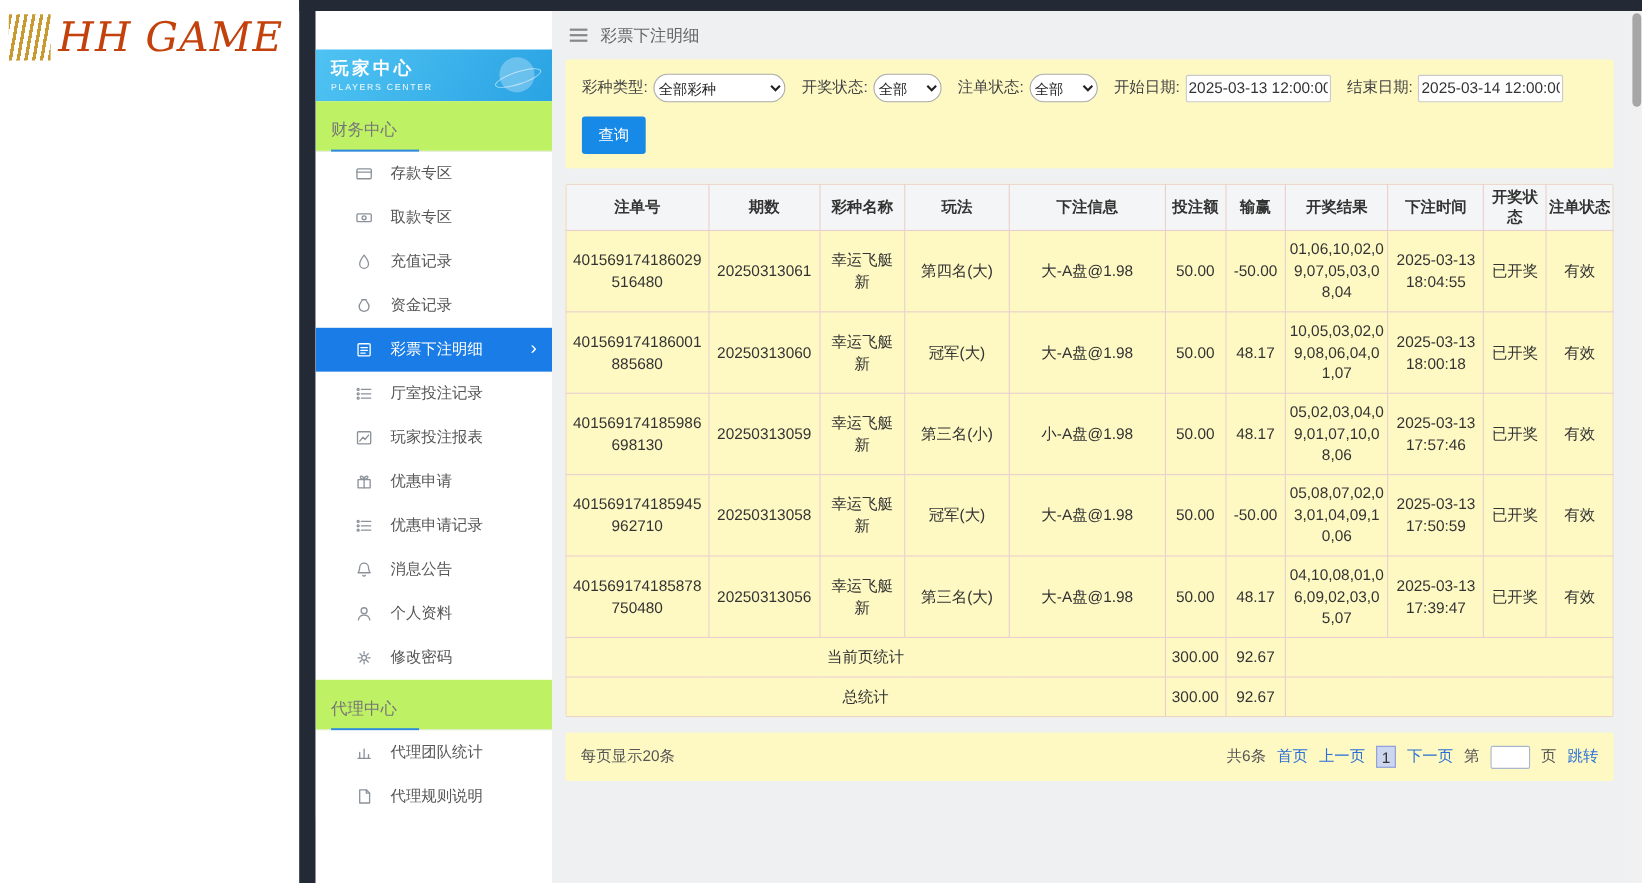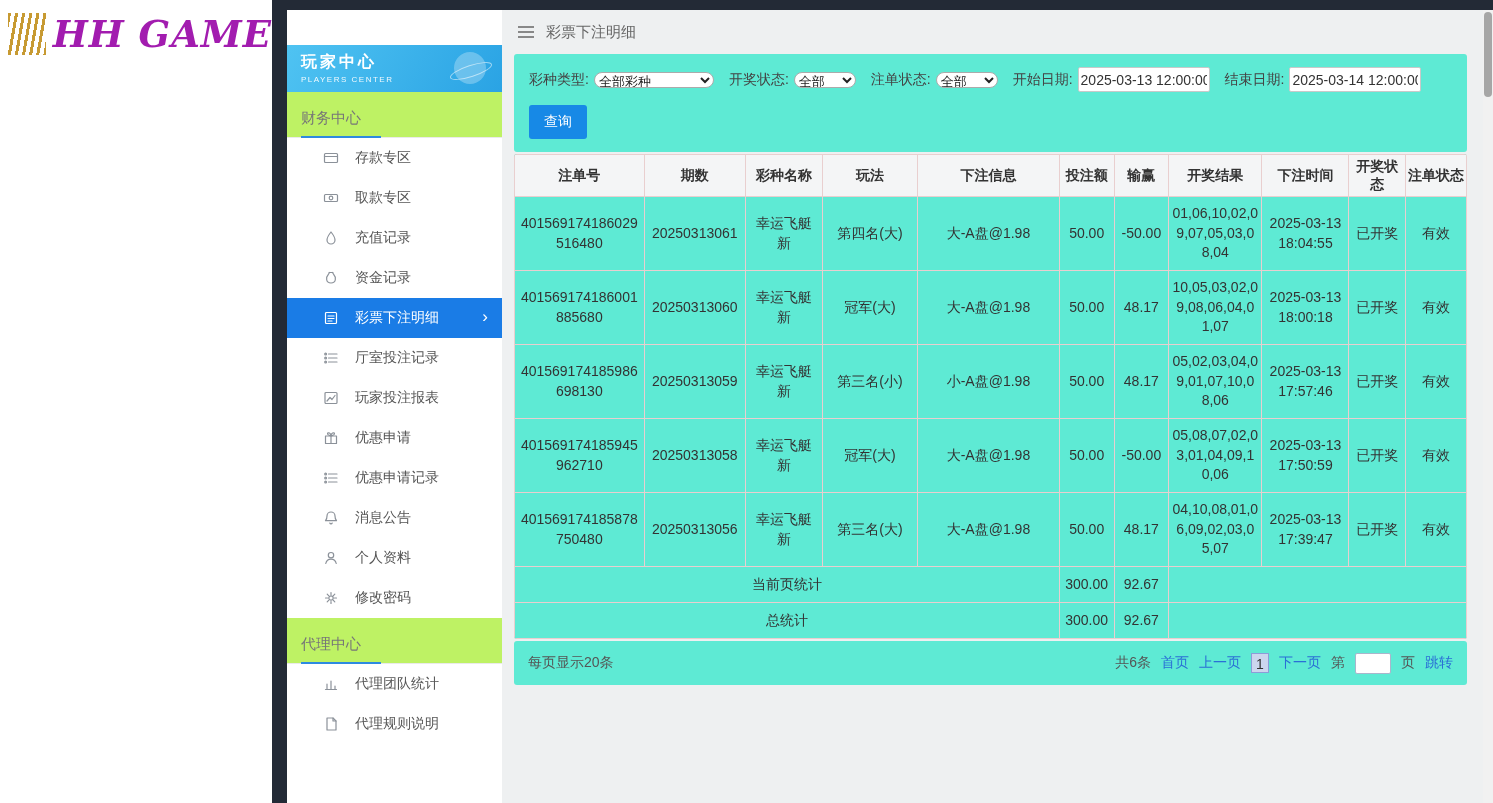--- a/index.html
+++ b/index.html
@@ -6,22 +6,22 @@
   html,body { margin:0; padding:0; }
   body {
     width:1493px; height:803px; position:relative; overflow:hidden;
     background:#eef0f1; font-family:"Liberation Sans", sans-serif;
   }
   
   .left-panel { position:absolute; left:0; top:0; width:272px; height:100%; background:#fff; }
   .logo { display:flex; align-items:center; gap:7px; padding:12px 0 0 8px; }
   .logo-stripes { width:38px; height:42px;
     background:repeating-linear-gradient(100deg,#c79a32 0 3px, transparent 3px 7px); }
-  .logo-text { font-family:"DejaVu Serif", serif; font-style:italic; font-weight:bold;
-    font-size:37px; color:#a21caf; letter-spacing:1px; white-space:nowrap;text-align:center; }
+  .logo-text { font-family:"DejaVu Serif", serif; font-style:italic; font-weight:normal;
+    font-size:37px; color:#c2410c; letter-spacing:1px; white-space:nowrap;text-align:center; }
   
   .dark-rail { position:absolute; left:272px; top:0; width:15px; height:100%; background:#232a36; }
   .top-dark  { position:absolute; left:272px; top:0; right:0; height:10px; background:#232a36; }
   
   .scroll-track { position:absolute; right:0; top:10px; bottom:0; width:10px; background:#f1f1f1; }
   .scroll-thumb { position:absolute; left:1px; top:2px; width:8px; height:85px; background:#a6a6a6; border-radius:4px; }
   
   .sidebar { position:absolute; left:287px; top:10px; width:215px; bottom:0; background:#fff; overflow:hidden; }
   .side-header { height:47px; background:linear-gradient(120deg,#4fc3f2,#2aa3e4);
     position:relative; color:#fff; padding:7px 14px 0;margin-top:35px; }
@@ -38,27 +38,27 @@
     color:#555; font-size:14px; cursor:pointer; position:relative; background:#fff; }
   .side-item .s-icon { width:18px; height:16px; margin-right:14px; color:#8b9199; display:flex; align-items:center; }
   .side-item .s-icon svg { width:16px; height:16px; }
   .side-item.active { background:#1a7ce6; color:#fff; }
   .side-item.active .s-icon { color:#fff; }
   .side-item .chev { position:absolute; right:14px; top:9px; font-size:17px; color:#fff; }
   
   .main { position:absolute; left:502px; top:10px; right:10px; bottom:0; background:#eef0f1; overflow:hidden; }
   .main-header { display:flex; align-items:center; gap:12px; height:44px; padding:0 16px; color:#666; font-size:15px; }
   .hamburger i { display:block; width:16px; height:2px; background:#888; margin:3px 0; }
-  .card { background:#5eead4; border-radius:3px; margin:0 16px 2px 12px; }
+  .card { background:#fef9c3; border-radius:3px; margin:0 16px 14px 12px; }
   
   .filter-card { padding:13px 15px 13px; }
   .filter-row { display:flex; align-items:center; font-size:14px; color:#444; white-space:nowrap; }
   .f-label { margin-right:5px; }
   .f-gap { margin-left:15px; }
-  select.sel { height:16px; border:1px solid #ababab; border-radius:13px; font-size:13px; color:#222; background:#fff;
+  select.sel { height:26px; border:1px solid #ababab; border-radius:13px; font-size:13px; color:#222; background:#fff;
     font-family:"Liberation Sans", sans-serif; }
   .sel-wide { width:120px; }
   .sel-narrow { width:62px; }
   .date-input { width:132px; height:25px; border:1px solid #c9c9c9; border-radius:2px; text-align:center;
     font-size:14px; color:#333; font-family:"Liberation Sans", sans-serif; }
   .btn-query { margin-top:13px; background:#1789e6; color:#fff; border:none; border-radius:3px;
     padding:8px 15px; font-size:14px; cursor:pointer; font-family:"Liberation Sans", sans-serif; }
   
   .table-card { padding:0; overflow:hidden; }
   table.bet-table { width:100%; border-collapse:collapse; table-layout:fixed; font-size:14px; color:#333; }

